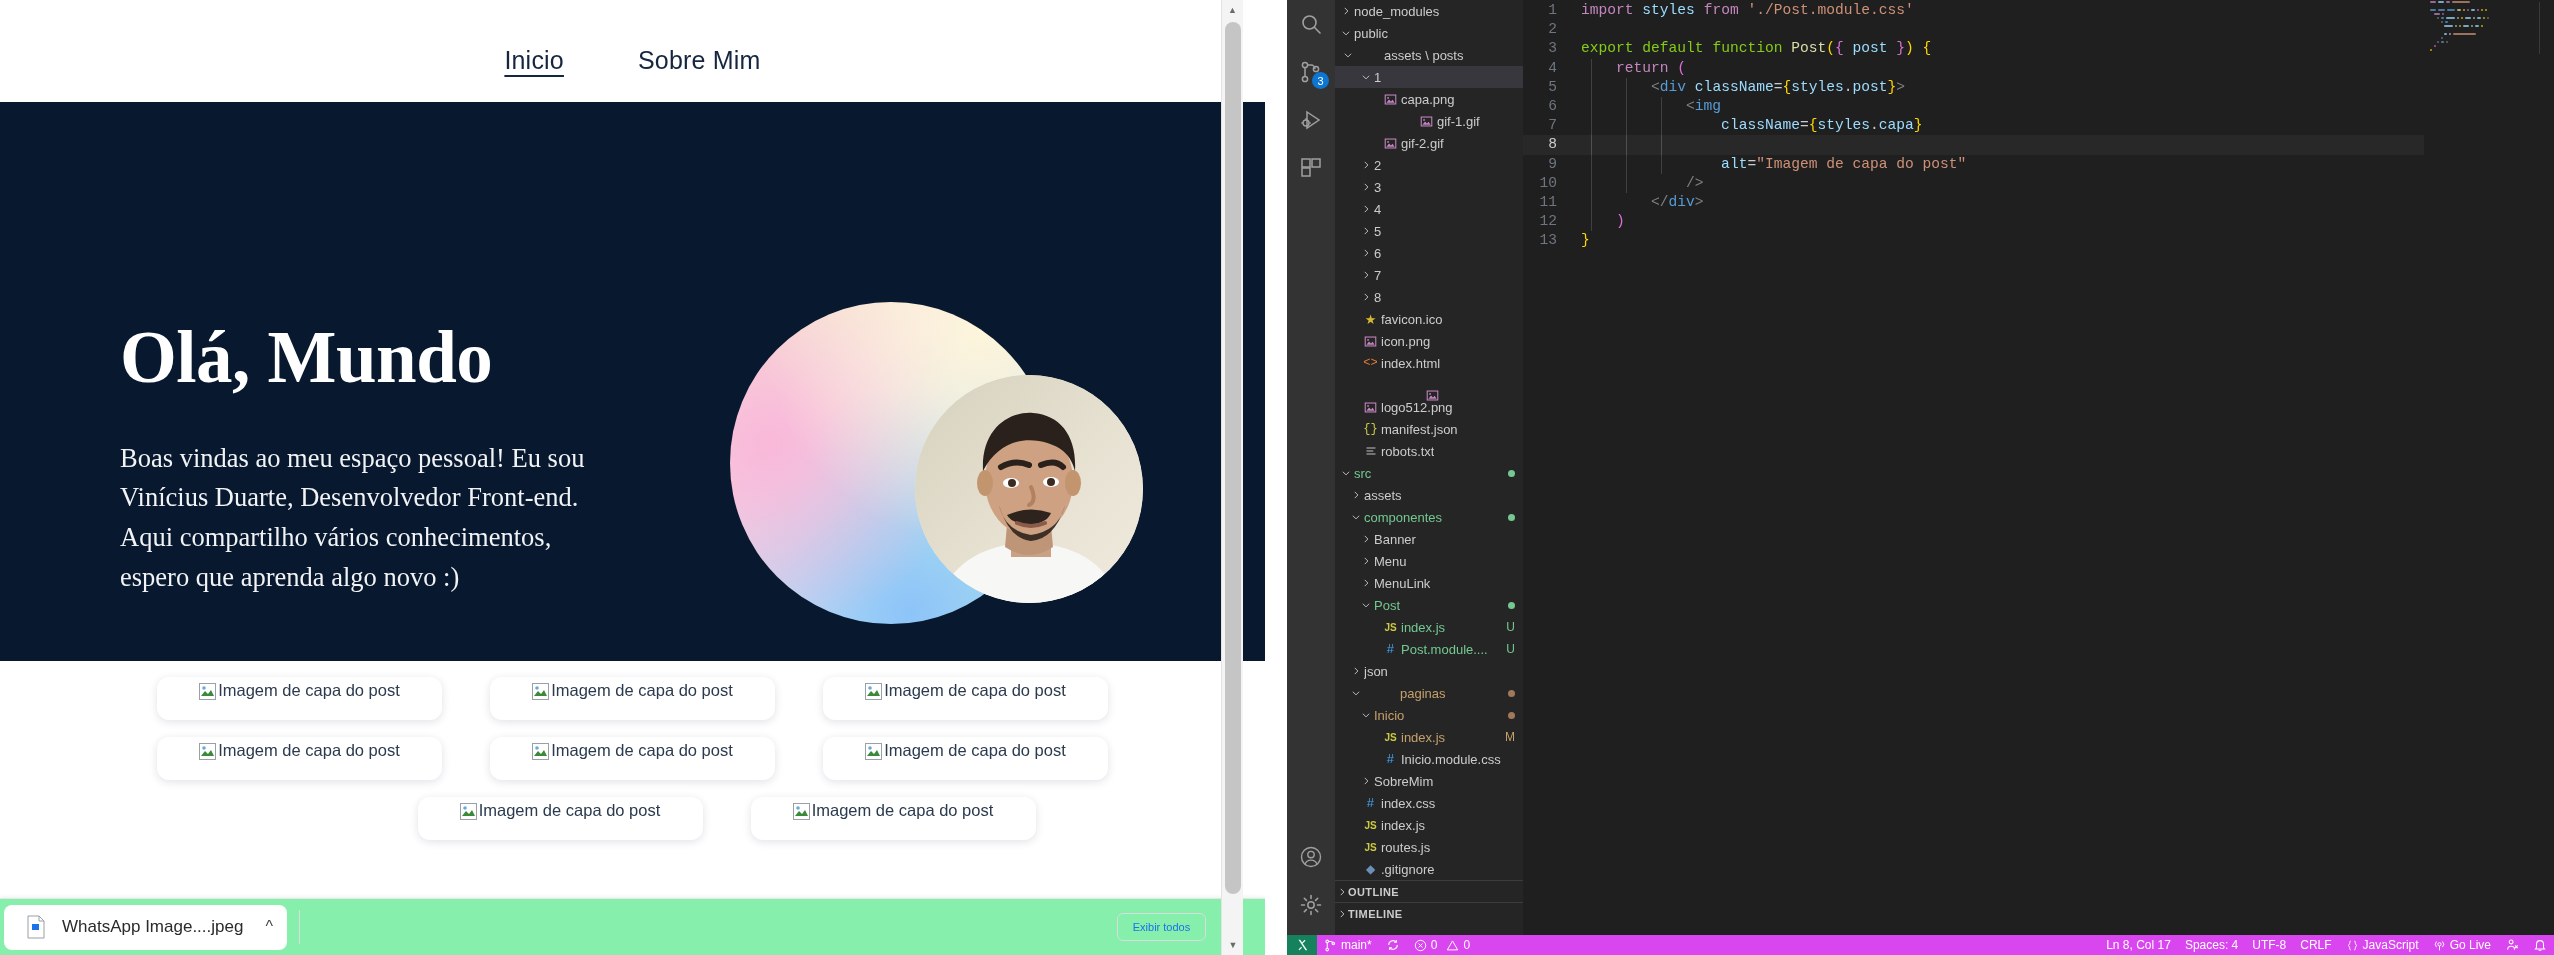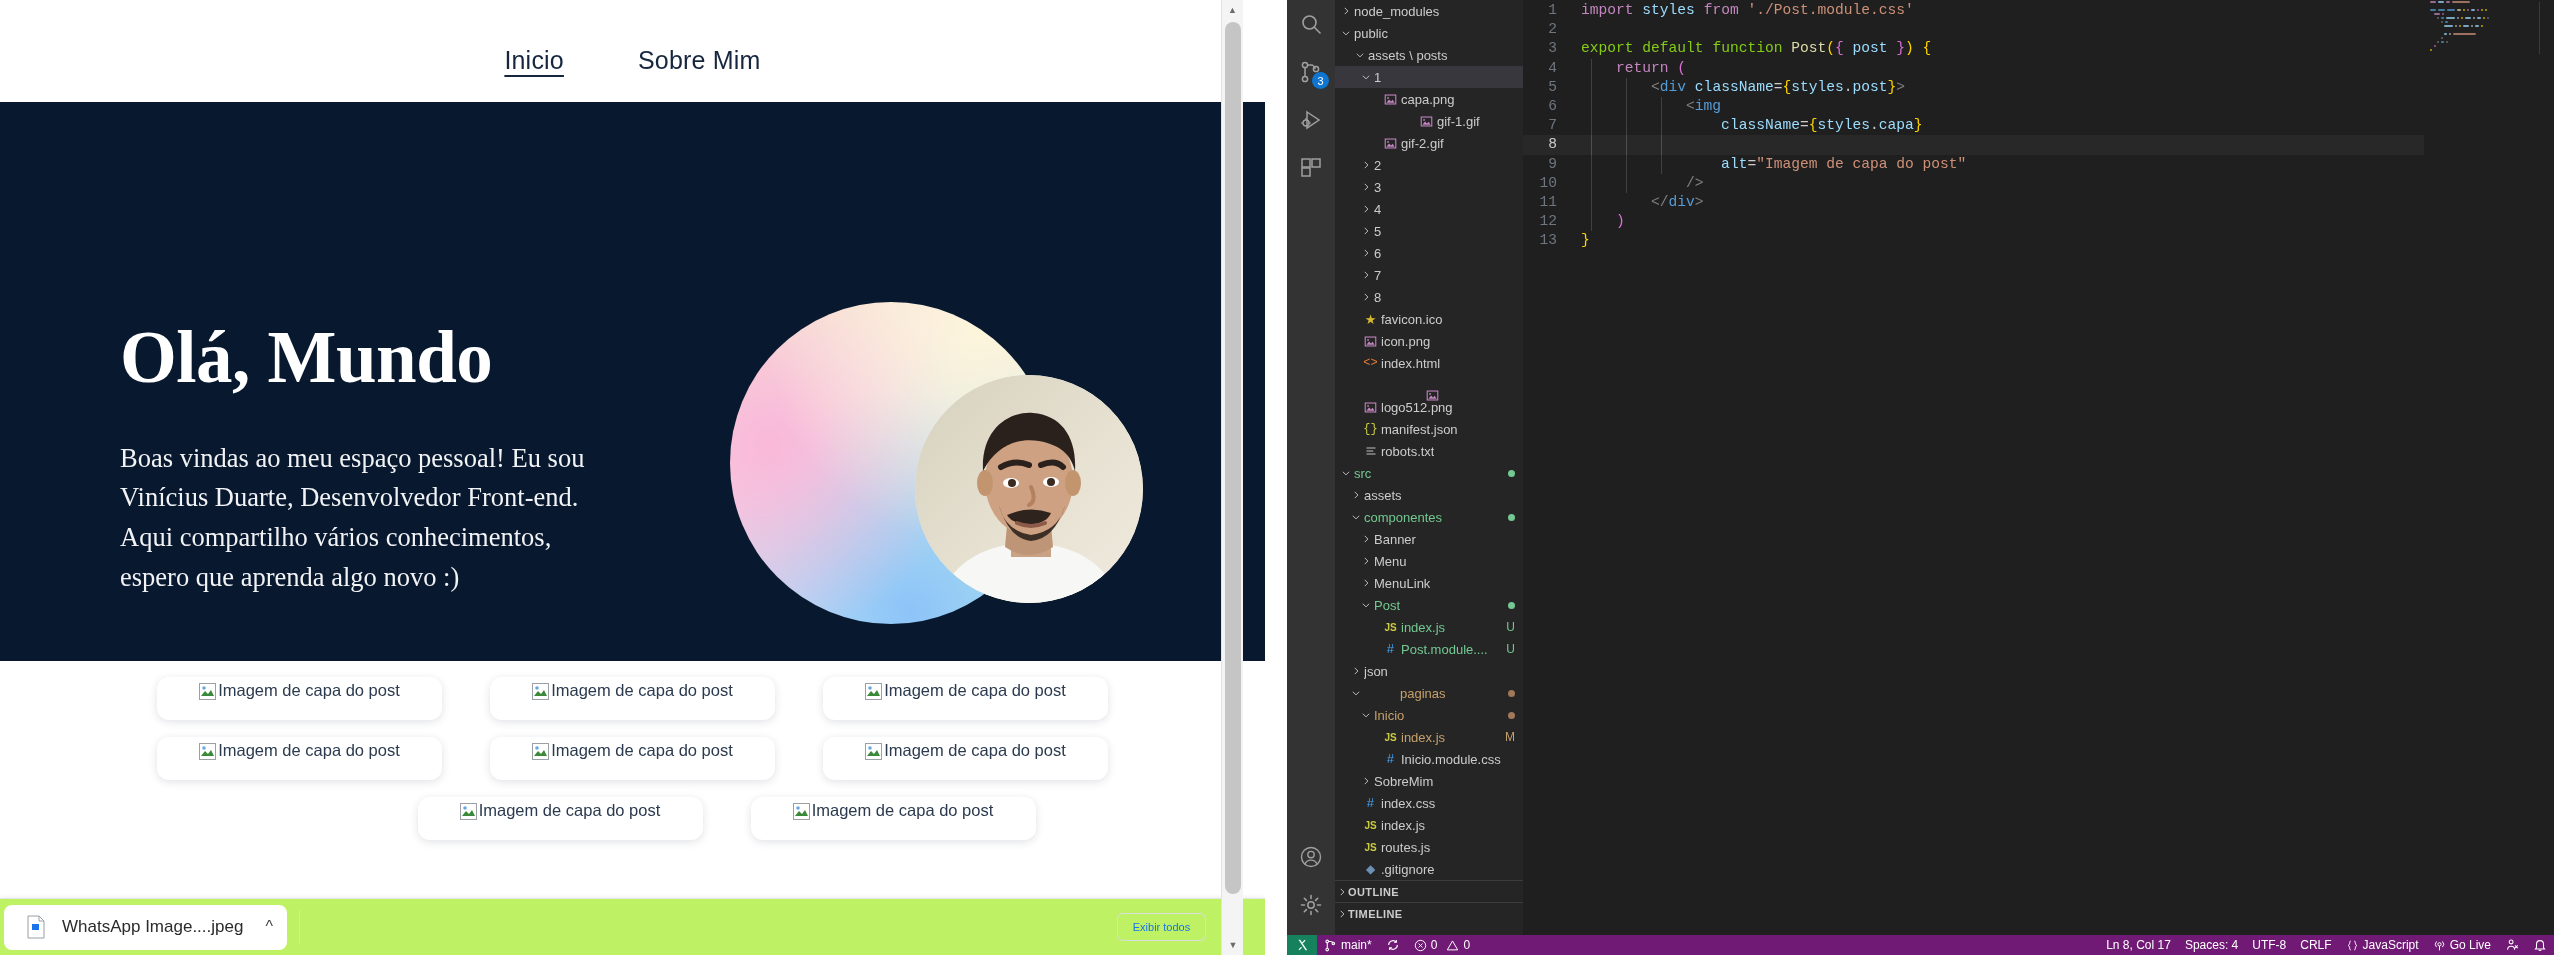--- a/index.html
+++ b/index.html
@@ -134,21 +134,21 @@
     background: #c5c5c5; border-radius: 8px;
   }
   .br-edge {
     position:absolute; right:0; top:0; width:22px; height:955px; background:#ffffff;
   }
 
   
   .dl-bar {
     position: absolute; left: 0; bottom: 0;
     width: 1265px; height: 57px;
-    background: #bef264;
+    background: #86efac;
     border-top: 1px solid #e6e6e6;
     display: flex; align-items: center;
     box-shadow: 0 -1px 4px rgba(0,0,0,.07);
   }
   .dl-item {
     display: flex; align-items: center; gap: 16px;
     height: 45px; padding: 0 14px 0 22px;
     border-radius: 8px; background: #fff;
     margin-left: 4px;
   }
@@ -257,21 +257,21 @@
   .mm-line { height: 4px; display: flex; gap: 2px; padding-left: 6px; align-items: center; }
   .mm-seg { height: 2px; border-radius: 1px; opacity: .72; }
   .mm-border { position: absolute; right: 0; top: 2px; width: 1px; height: 52px; background: #3a3a3a; }
 
   .ed-scroll { position: absolute; right: 0; top: 0; width: 14px; height: 935px; background: #1f1f1f; }
 
   
   .statusbar {
     position: absolute; left: 0; bottom: 0;
     width: 1267px; height: 20px;
-    background: #701a75; color: #ffffff;
+    background: #d946ef; color: #ffffff;
     display: flex; align-items: center;
     font-size: 12px;
   }
   .sb-remote {
     background: #16825d; height: 20px; display:flex;align-items:center;
     padding: 0 8px; cursor: pointer;
   }
   .sb-item { display: flex; align-items: center; gap: 4px; padding: 0 7px; height: 20px; cursor: pointer; white-space: nowrap;}
   .sb-right { margin-left: auto; display: flex; align-items: center; }
   .sb-ico { display:flex; align-items:center; }
@@ -537,21 +537,21 @@
             <span class="tlabel c-default">node_modules</span>
           </div>
           <div class="trow" style="padding-left: 4px;">
             <span class="chev">
               <svg width="10" height="10" viewBox="0 0 16 16" fill="none" stroke="currentColor" stroke-width="1.5">
                 <path d="M3 6l5 5 5-5"></path>
               </svg>
             </span>
             <span class="tlabel c-default">public</span>
           </div>
-          <div class="trow" style="padding-left: 18px;">
+          <div class="trow" style="padding-left: 6px; gap: 28px;">
             <span class="chev">
               <svg width="10" height="10" viewBox="0 0 16 16" fill="none" stroke="currentColor" stroke-width="1.5">
                 <path d="M3 6l5 5 5-5"></path>
               </svg>
             </span>
             <span class="tlabel c-default">assets \ posts</span>
           </div>
           <div class="trow sel" style="padding-left: 24px;">
             <span class="chev">
               <svg width="10" height="10" viewBox="0 0 16 16" fill="none" stroke="currentColor" stroke-width="1.5">

